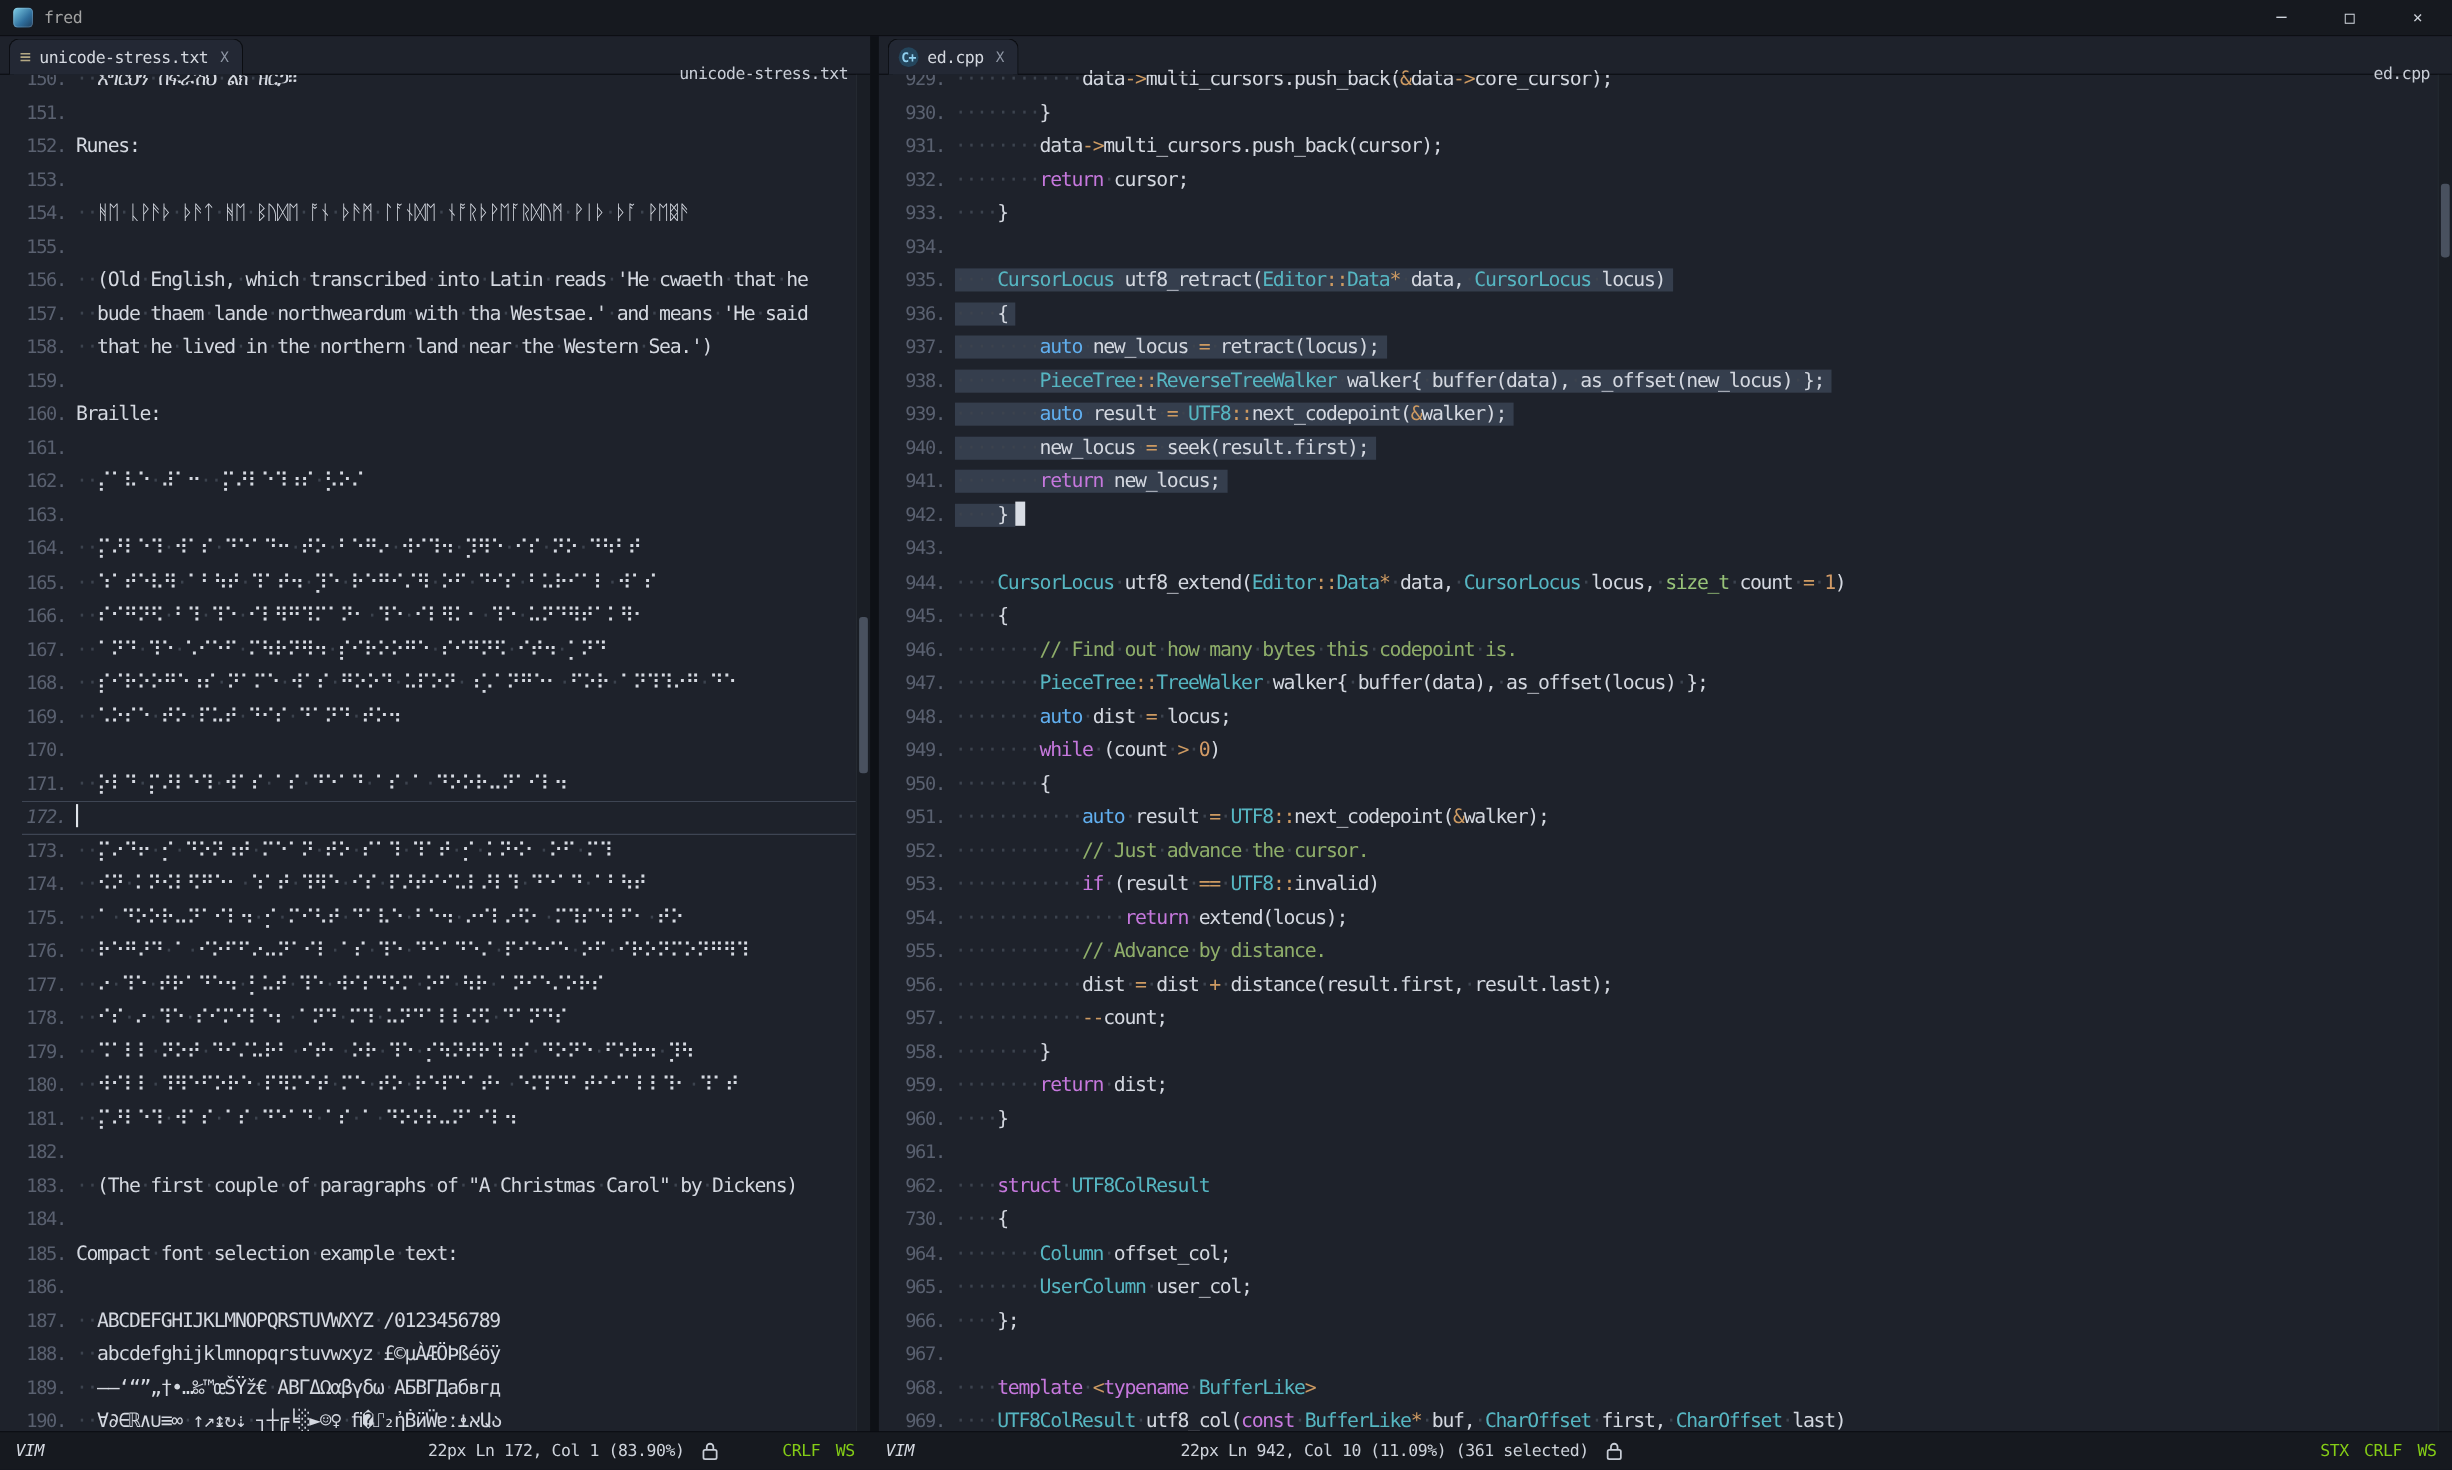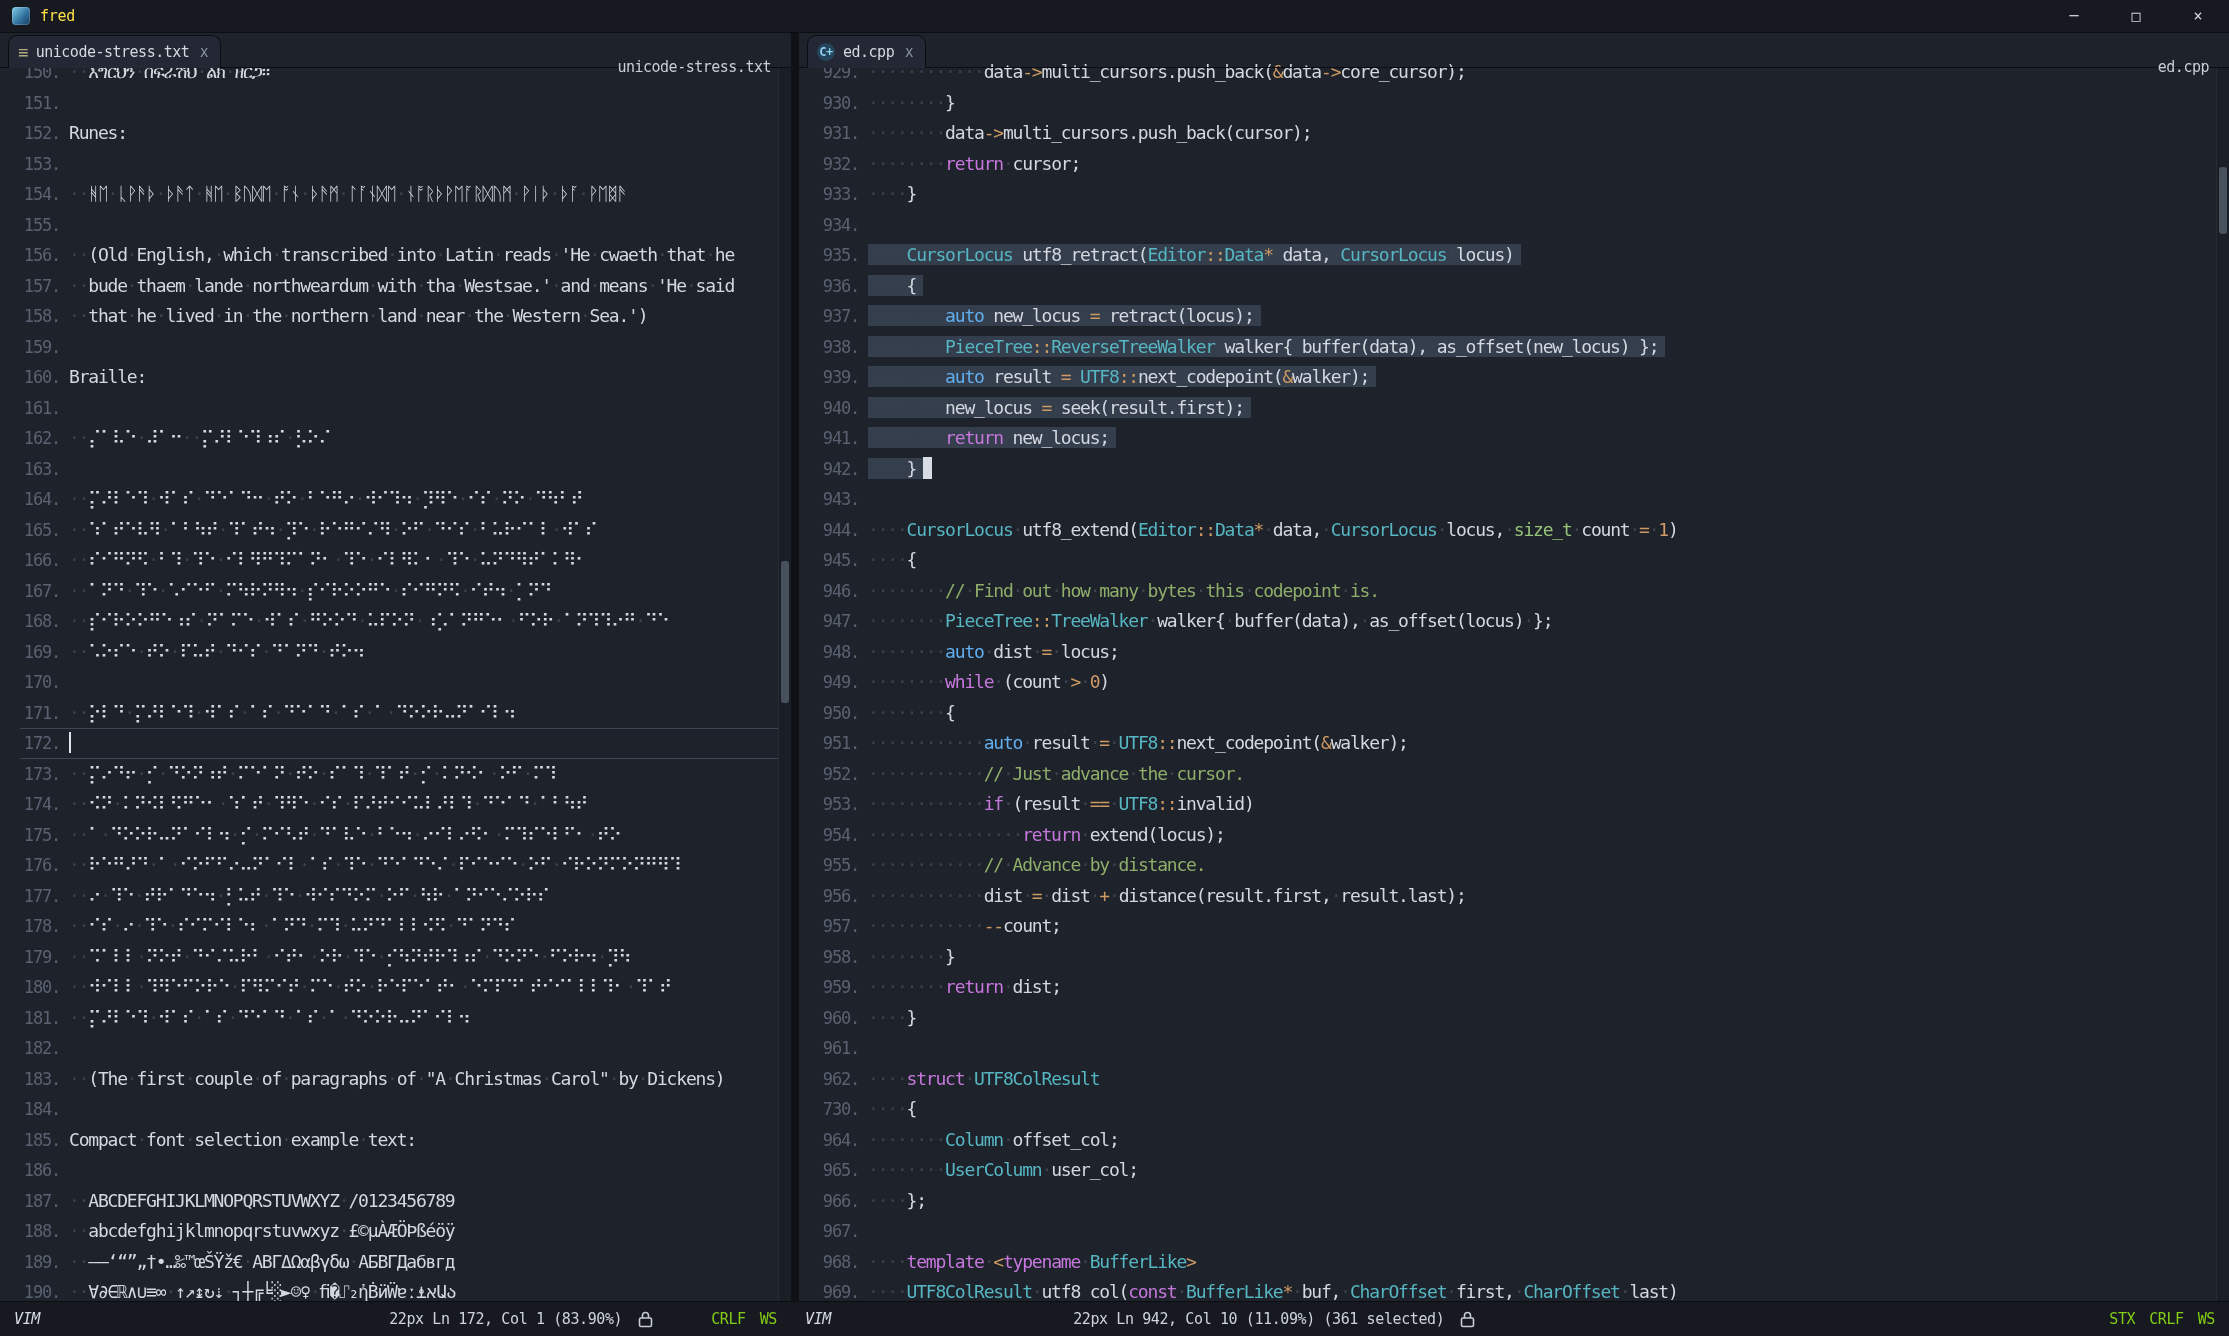--- a/index.html
+++ b/index.html
@@ -5,21 +5,21 @@
   html,body{margin:0;padding:0;background:#0c0e12;overflow:hidden;}
   body{width:2229px;height:1336px;font-family:"DejaVu Sans Mono","DejaVu Sans",monospace;}
   .window{width:2229px;height:1336px;display:flex;flex-direction:column;background:#1e222b;}
 
   
   .titlebar{flex:0 0 32px;background:#16191f;display:flex;align-items:center;gap:10px;
             padding-left:12px;border-bottom:1px solid #0b0d11;}
   .app-icon{width:18px;height:18px;border-radius:4px;
             background:linear-gradient(135deg,#7fd0e8 0%,#2f6e9c 60%,#1d3d5c 100%);
             box-shadow:inset 0 0 0 1px rgba(255,255,255,.18);}
-  .title{font-size:15px;color:#fde047;letter-spacing:-.3px;}
+  .title{font-size:15px;color:#a3a3a3;letter-spacing:-.3px;}
   .win-controls{margin-left:auto;height:100%;display:flex;}
   .wbtn{width:62px;height:32px;background:transparent;border:none;color:#cfd4dc;
         font-size:15px;font-family:inherit;padding:0;}
 
   
   .main{flex:1;display:flex;min-height:0;position:relative;}
   .pane{position:relative;overflow:hidden;background:#1e222b;}
   .pane-left{flex:0 0 791px;}
   .divider{flex:0 0 8px;background:#0e1116;}
   .pane-right{flex:1;}
@@ -41,21 +41,21 @@
   .thumb{position:absolute;left:2px;right:2px;background:#49515f;border-radius:3px;}
 
   
   .code{position:absolute;inset:0;padding-top:24px;z-index:1;font-size:18px;
         letter-spacing:-1.2px;color:#d4d8e0;padding-left:20px;}
   .line{display:flex;height:30.5px;line-height:30.5px;}
   .num{flex:0 0 40px;text-align:right;padding-right:9px;color:#5a6170;font-size:17px;}
   .txt{white-space:pre;flex:1;overflow:hidden;}
   .ws{color:#3c434e;}
   .sel{background:#353e4d;padding-right:7px;}
-  .curline{box-shadow:inset 0 1px 0 #3e4553,inset 0 -1px 0 #3e4553;}
+  .curline{box-shadow:inset 0 1px 0 #3e4553,inset 0 -1px 0 #3e4553;font-style:italic;}
   .cbar{display:inline-block;width:2px;height:21px;background:#e0e4ea;vertical-align:-4px;}
   .cblock{display:inline-block;width:9px;height:22px;background:#d8dce4;vertical-align:-4px;}
 
   .s-t{color:#56b6c2;}  
   .s-k{color:#c678dd;}  
   .s-b{color:#61afef;}  
   .s-g{color:#98c379;}  
   .s-o{color:#cd9a62;}  
   .s-n{color:#d19a66;}  
   .s-c{color:#8fae6a;}  

